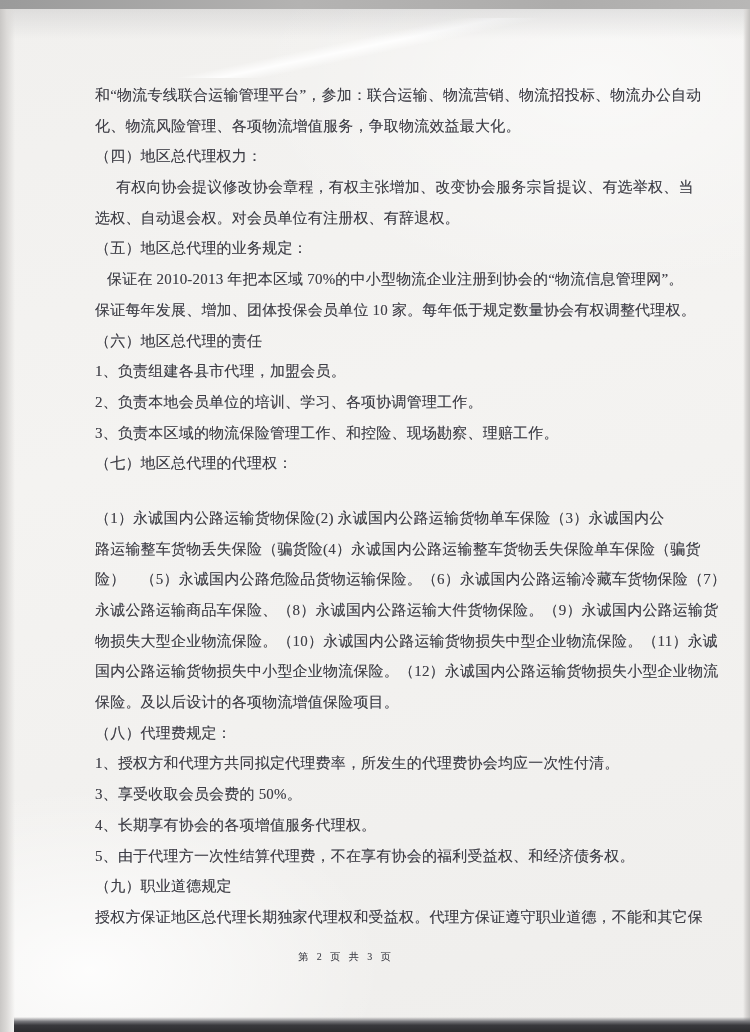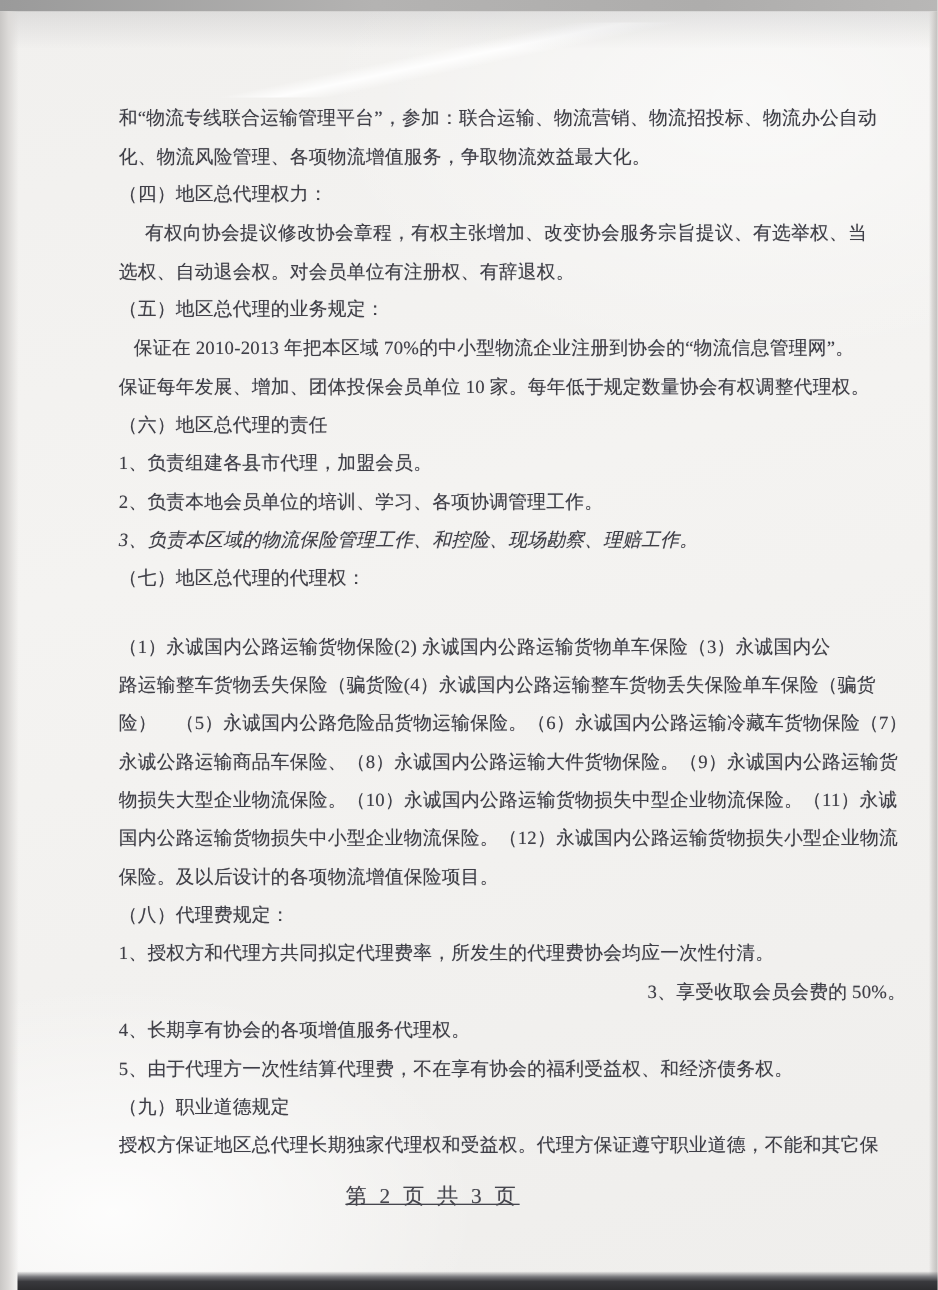--- a/index.html
+++ b/index.html
@@ -75,58 +75,57 @@
   .doc-line {
     height: 30.7px;
     white-space: nowrap;
   }
   .footer {
     position: absolute;
     top: 944px;
     left: 0;
     width: 692px;
     text-align: center;
-    font-size: 17px;
+    font-size: 10px;
     line-height: 26px;
     letter-spacing: 3px;
     color: #46464e;
     text-shadow: 0 0 0.6px rgba(63,63,71,0.4);
-    text-decoration: underline;
   }
 </style>
 </head>
 <body>
 
 <div class="scan">
   <div class="scan-streak"></div>
   <div class="doc">
     <div>
         <div class="doc-line" style="text-indent: 0px;">和“物流专线联合运输管理平台”，参加：联合运输、物流营销、物流招投标、物流办公自动</div>
         <div class="doc-line" style="text-indent: 0px; font-family: Liberation Serif, serif;">化、物流风险管理、各项物流增值服务，争取物流效益最大化。</div>
         <div class="doc-line" style="text-indent: 0px;">（四）地区总代理权力：</div>
         <div class="doc-line" style="text-indent: 21px;">有权向协会提议修改协会章程，有权主张增加、改变协会服务宗旨提议、有选举权、当</div>
         <div class="doc-line" style="text-indent: 0px;">选权、自动退会权。对会员单位有注册权、有辞退权。</div>
         <div class="doc-line" style="text-indent: 0px;">（五）地区总代理的业务规定：</div>
         <div class="doc-line" style="text-indent: 12px; font-family: Liberation Serif, serif;">保证在 2010-2013 年把本区域 70%的中小型物流企业注册到协会的“物流信息管理网”。</div>
         <div class="doc-line" style="text-indent: 0px;">保证每年发展、增加、团体投保会员单位 10 家。每年低于规定数量协会有权调整代理权。</div>
         <div class="doc-line" style="text-indent: 0px;">（六）地区总代理的责任</div>
         <div class="doc-line" style="text-indent: 0px;">1、负责组建各县市代理，加盟会员。</div>
         <div class="doc-line" style="text-indent: 0px;">2、负责本地会员单位的培训、学习、各项协调管理工作。</div>
-        <div class="doc-line" style="text-indent: 0px; font-style: italic;">3、负责本区域的物流保险管理工作、和控险、现场勘察、理赔工作。</div>
+        <div class="doc-line" style="text-indent: 0px;">3、负责本区域的物流保险管理工作、和控险、现场勘察、理赔工作。</div>
         <div class="doc-line" style="text-indent: 0px;">（七）地区总代理的代理权：</div>
         <div class="doc-line" style="text-indent: 0px; margin-top: 24px;">（1）永诚国内公路运输货物保险(2) 永诚国内公路运输货物单车保险（3）永诚国内公</div>
         <div class="doc-line" style="text-indent: 0px;">路运输整车货物丢失保险（骗货险(4）永诚国内公路运输整车货物丢失保险单车保险（骗货</div>
         <div class="doc-line" style="text-indent: 0px;">险）　（5）永诚国内公路危险品货物运输保险。（6）永诚国内公路运输冷藏车货物保险（7）</div>
         <div class="doc-line" style="text-indent: 0px;">永诚公路运输商品车保险、（8）永诚国内公路运输大件货物保险。（9）永诚国内公路运输货</div>
         <div class="doc-line" style="text-indent: 0px;">物损失大型企业物流保险。（10）永诚国内公路运输货物损失中型企业物流保险。（11）永诚</div>
         <div class="doc-line" style="text-indent: 0px;">国内公路运输货物损失中小型企业物流保险。（12）永诚国内公路运输货物损失小型企业物流</div>
         <div class="doc-line" style="text-indent: 0px;">保险。及以后设计的各项物流增值保险项目。</div>
         <div class="doc-line" style="text-indent: 0px;">（八）代理费规定：</div>
         <div class="doc-line" style="text-indent: 0px;">1、授权方和代理方共同拟定代理费率，所发生的代理费协会均应一次性付清。</div>
-        <div class="doc-line" style="text-indent: 0px; text-align: right;">3、享受收取会员会费的 50%。</div>
+        <div class="doc-line" style="text-indent: 0px;">3、享受收取会员会费的 50%。</div>
         <div class="doc-line" style="text-indent: 0px;">4、长期享有协会的各项增值服务代理权。</div>
         <div class="doc-line" style="text-indent: 0px;">5、由于代理方一次性结算代理费，不在享有协会的福利受益权、和经济债务权。</div>
         <div class="doc-line" style="text-indent: 0px;">（九）职业道德规定</div>
         <div class="doc-line" style="text-indent: 0px;">授权方保证地区总代理长期独家代理权和受益权。代理方保证遵守职业道德，不能和其它保</div>
       </div>
   </div>
   <div class="footer">第 2 页 共 3 页</div>
   <div class="edge-top"></div>
   <div class="edge-top-shadow"></div>
   <div class="edge-left"></div>

